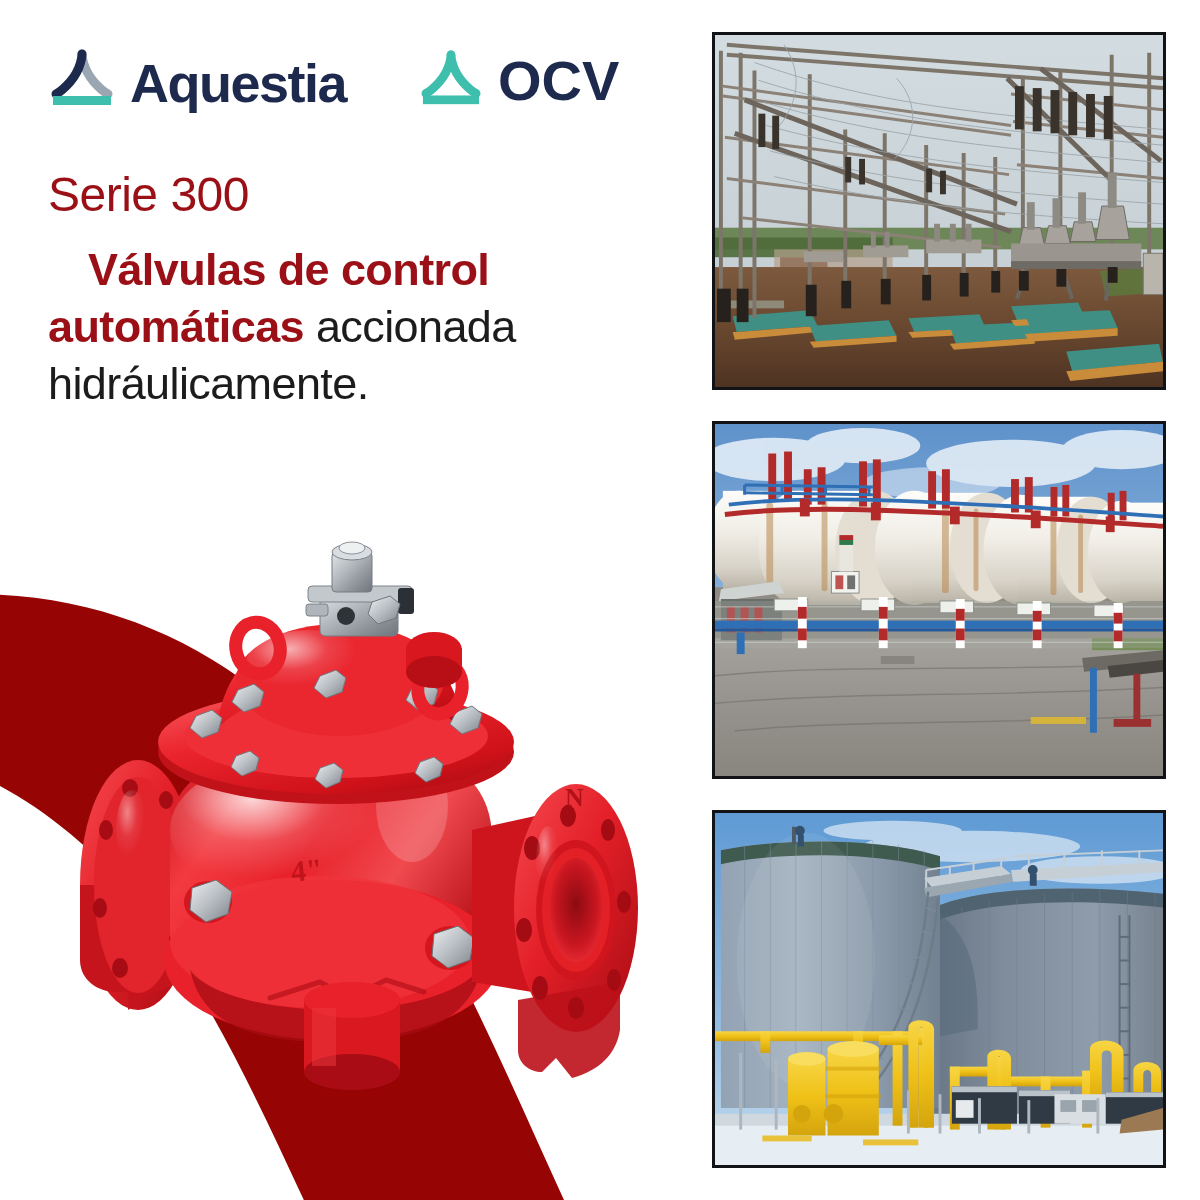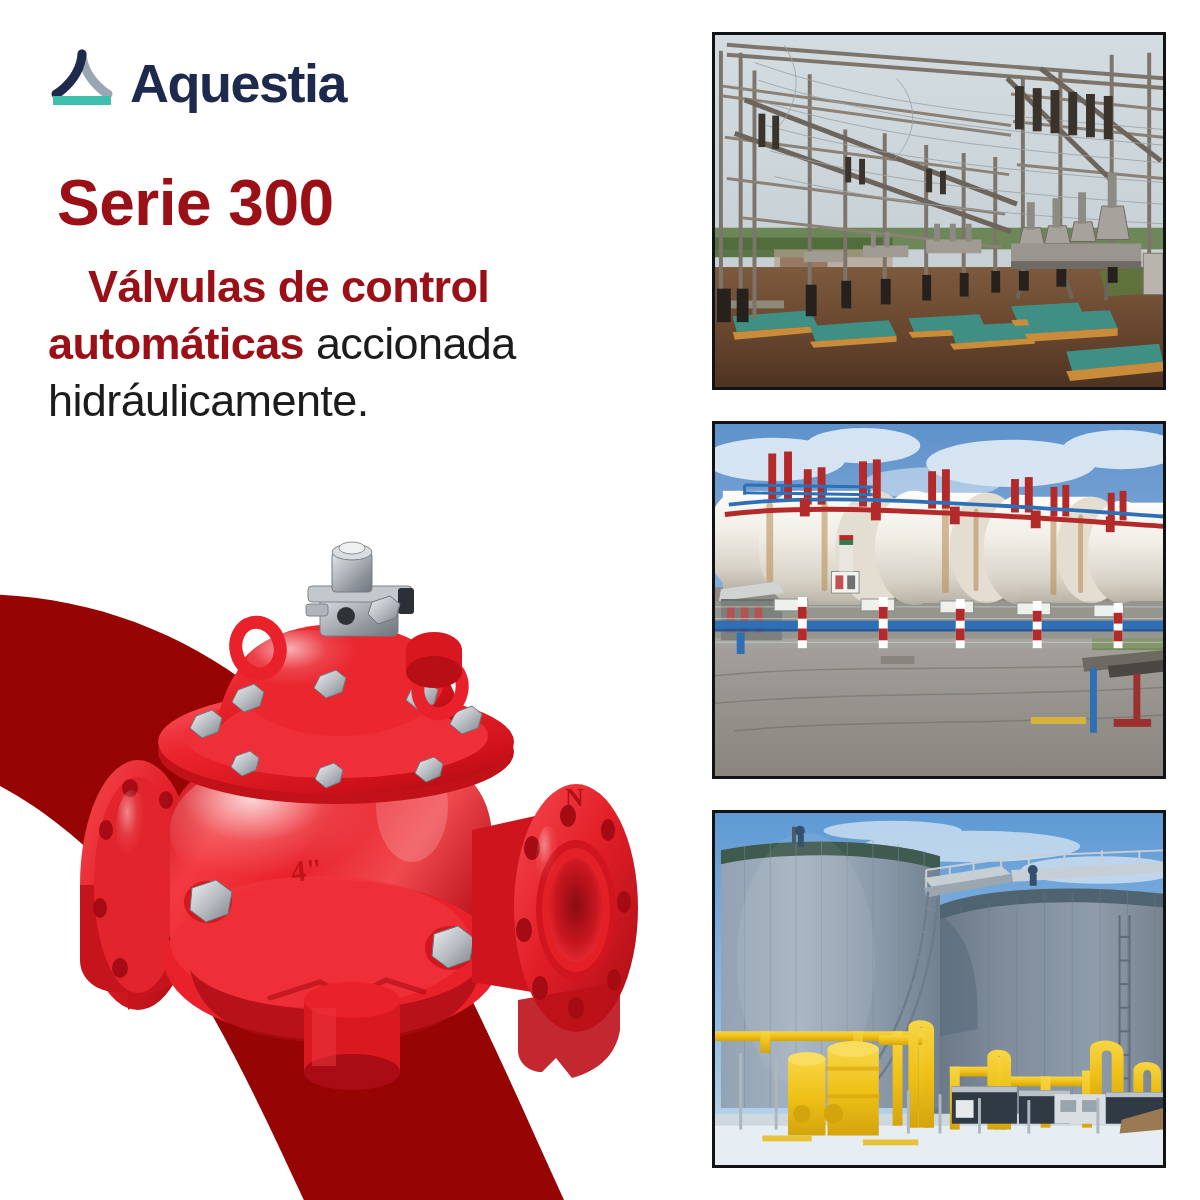--- a/index.html
+++ b/index.html
@@ -26,22 +26,22 @@
   .arch-mark { display:block; }
   .logo-word {
     font-size:54px; font-weight:700; color:#1d2a4d;
     letter-spacing:-1.5px; line-height:1; white-space:nowrap;
   }
   .logo-word.ocv { font-size:56px; letter-spacing:0px; }
 
   
   #headline-block { position:absolute; left:48px; top:170px; width:610px; }
   #serie-title {
-    font-size:64px; font-weight:700; color:#9B1016;
-    line-height:1.05; letter-spacing:-0.5px;margin-left:9px;
+    font-size:48px; font-weight:400; color:#9B1016;
+    line-height:1.05; letter-spacing:-0.5px;
   }
   #subhead {
     margin-top:22px; font-size:45px; line-height:1.26;
     color:#1c1c1c; letter-spacing:-0.6px;
   }
   .red-bold { color:#9B1016; font-weight:700;margin-left:40px; }
   .dark-normal { color:#1c1c1c; font-weight:400; }
 
   
   #swoosh-band {
@@ -77,20 +77,30 @@
       <span>
         <svg class="arch-mark" width="68" height="62" viewBox="0 0 68 62" aria-hidden="true">
           <path d="M34 6 C34 6 34 20 46 34 C54 43 60 46 60 46" fill="none" stroke="#9aa6b2" stroke-width="9" stroke-linecap="round"></path>
           <path d="M34 6 C34 6 34 20 22 34 C14 43 8 46 8 46" fill="none" stroke="#1d2a4d" stroke-width="9" stroke-linecap="round"></path>
           <rect x="5" y="48" width="58" height="9" fill="#3EBFAE"></rect>
         </svg>
       </span>
       <span class="logo-word">Aquestia</span>
     </div>
 
+    <div class="logo-lockup">
+      <span>
+        <svg class="arch-mark" width="66" height="60" viewBox="0 0 68 62" aria-hidden="true">
+          <path d="M34 6 C34 6 34 20 46 34 C54 43 60 46 60 46" fill="none" stroke="#3EBFAE" stroke-width="9" stroke-linecap="round"></path>
+          <path d="M34 6 C34 6 34 20 22 34 C14 43 8 46 8 46" fill="none" stroke="#3EBFAE" stroke-width="9" stroke-linecap="round"></path>
+          <rect x="5" y="48" width="58" height="9" fill="#3EBFAE"></rect>
+        </svg>
+      </span>
+      <span class="logo-word ocv">OCV</span>
+    </div>
 
   </div>
 
   <div id="headline-block">
     <div id="serie-title">Serie 300</div>
     <div id="subhead">
       <span class="red-bold">Válvulas de control automáticas</span><span class="dark-normal"> accionada hidráulicamente.</span>
     </div>
   </div>
 

